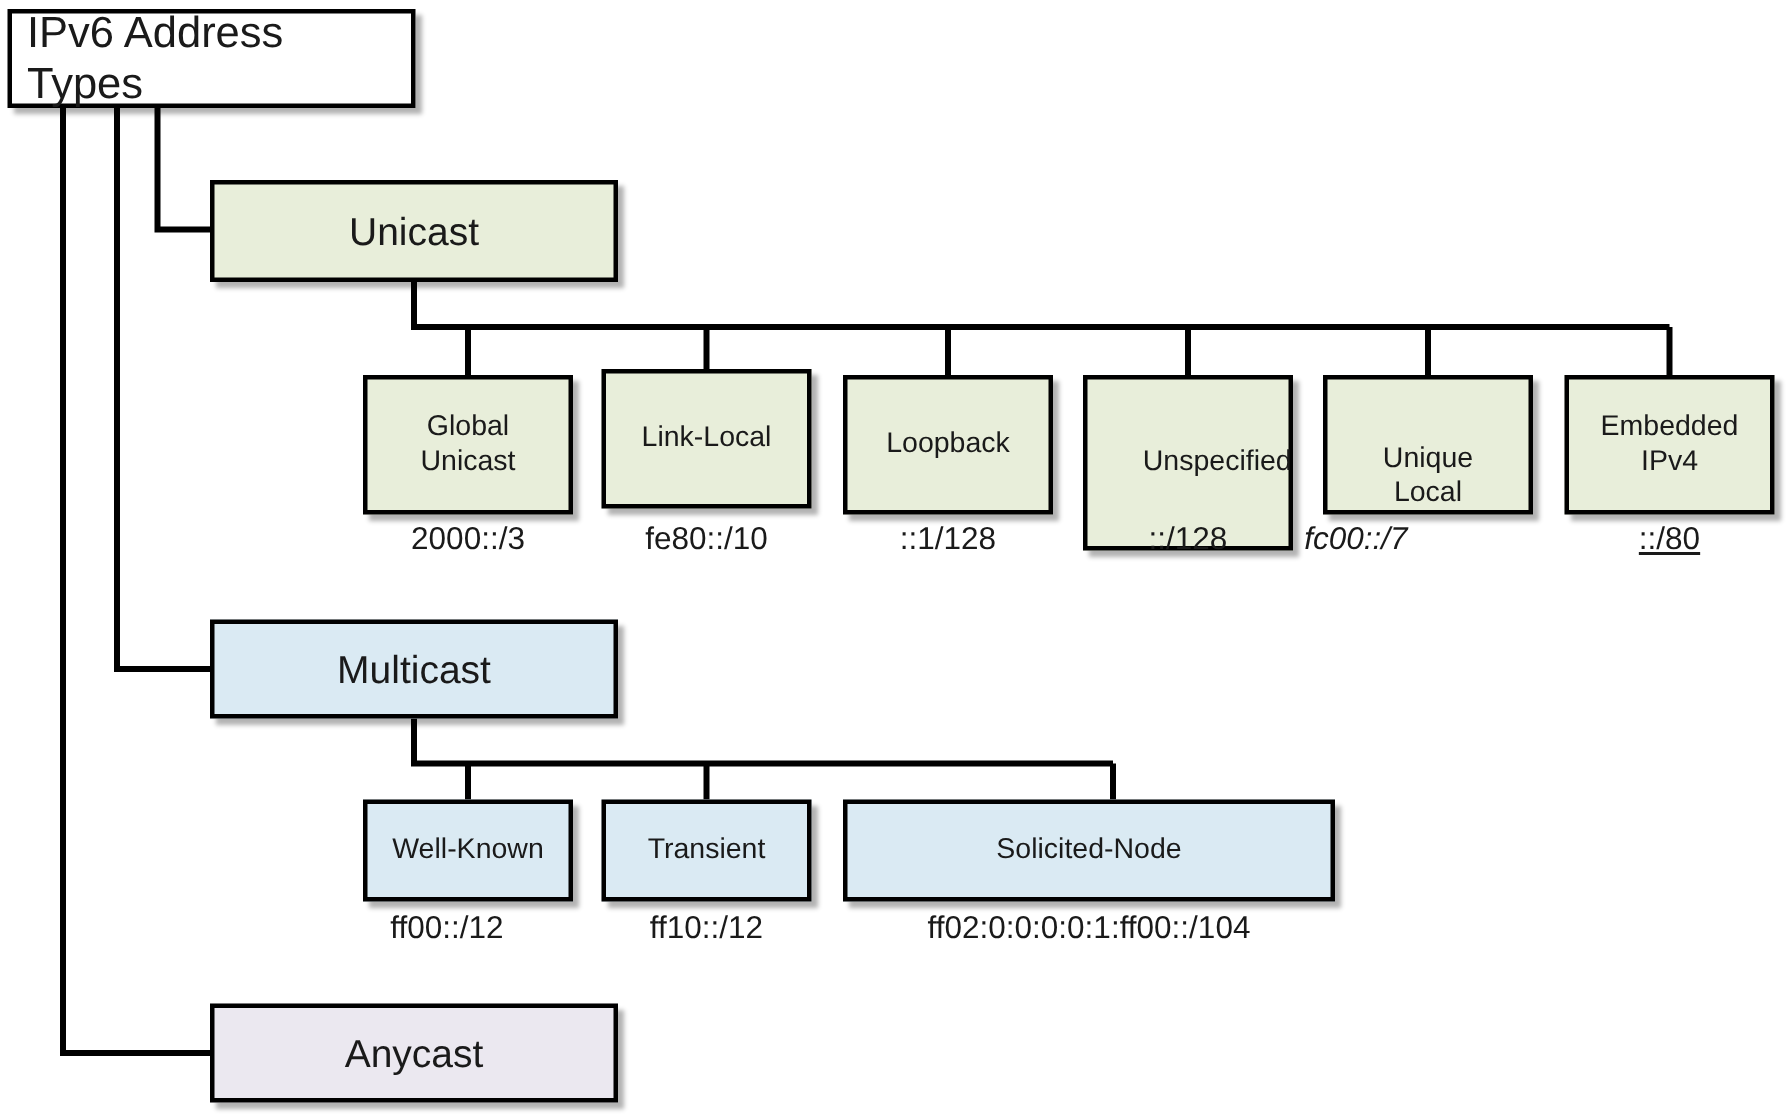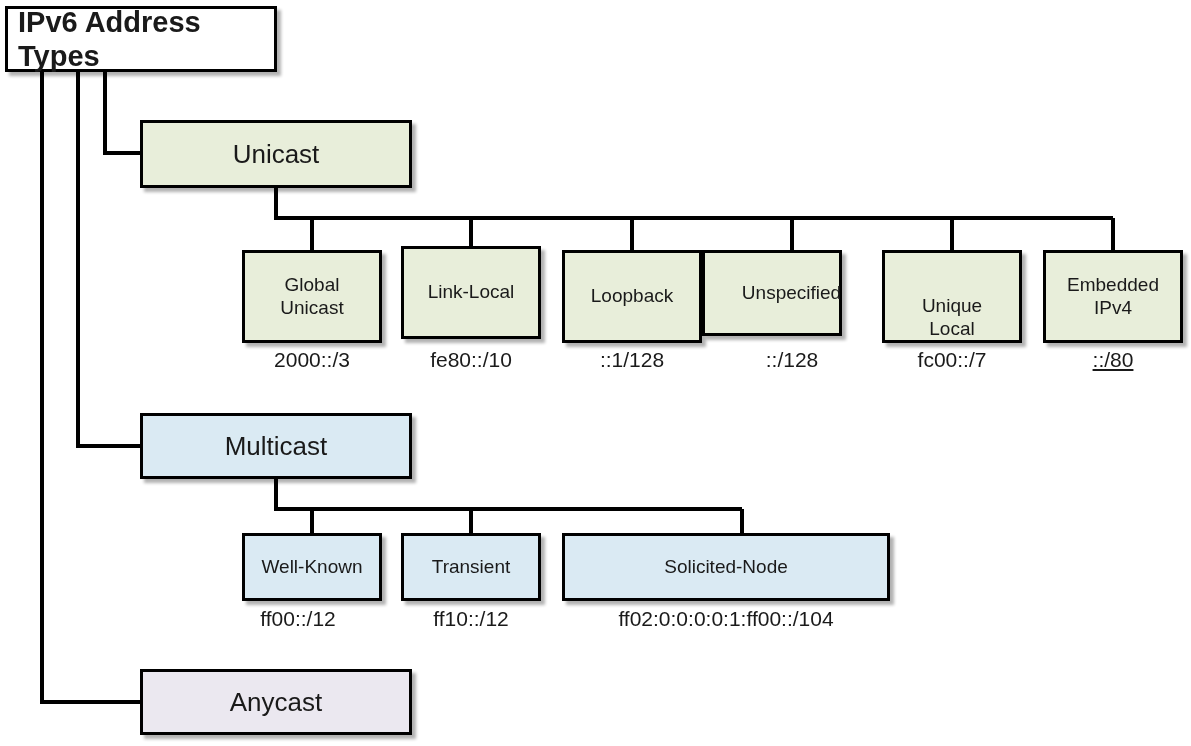--- a/index.html
+++ b/index.html
@@ -42,21 +42,20 @@
   }
   .node .node-label {
     display: block;
     padding: 0 6px;
     white-space: pre-line;
   }
   .node-root {
     background: #ffffff;
     font-size: 29px;
     justify-content: flex-start;
-    font-weight: bold;
   }
   .node-root .node-label { padding-left: 10px; text-align: left; }
   .node-l1 { font-size: 26px; }
   .node-l2 { font-size: 19px; }
   .fill-unicast { background: #e8eeda; }
   .fill-multicast { background: #daeaf3; }
   .fill-anycast { background: #ebe8f0; }
   .caption {
     position: absolute;
     font-size: 21px;
@@ -110,30 +109,30 @@
   <div class="node node-l2 fill-unicast" style="left:401px; top:246px; width:140px; height:93px;">
     <span class="node-label">Link-Local</span>
   </div>
   <div class="caption" style="left:401px; top:348px; width:140px;">fe80::/10</div>
 
   <div class="node node-l2 fill-unicast" style="left:562px; top:250px; width:140px; height:93px;">
     <span class="node-label">Loopback</span>
   </div>
   <div class="caption" style="left:562px; top:348px; width:140px;">::1/128</div>
 
-  <div class="node node-l2 fill-unicast" style="left:702px; top:250px; width:140px; height:86px;padding-left:39px;">
+  <div class="node node-l2 fill-unicast" style="left:722px; top:250px; width:140px; height:117px;padding-left:39px;">
     <span class="node-label">Unspecified</span>
   </div>
   <div class="caption" style="left:722px; top:348px; width:140px;">::/128</div>
 
   <div class="node node-l2 fill-unicast" style="left:882px; top:250px; width:140px; height:93px;align-items:flex-end;">
     <span class="node-label">Unique
 Local</span>
   </div>
-  <div class="caption" style="left:882px; top:348px; width:140px;">fc00::/7</div>
+  <div class="caption" style="left:834px; top:348px; width:140px;font-style:italic;">fc00::/7</div>
 
   <div class="node node-l2 fill-unicast" style="left:1043px; top:250px; width:140px; height:93px;">
     <span class="node-label">Embedded
 IPv4</span>
   </div>
   <div class="caption" style="left:1043px; top:348px; width:140px;text-decoration:underline;">::/80</div>
 
   <div class="node node-l1 fill-multicast" style="left:140px; top:413px; width:272px; height:66px;">
     <span class="node-label">Multicast</span>
   </div>

